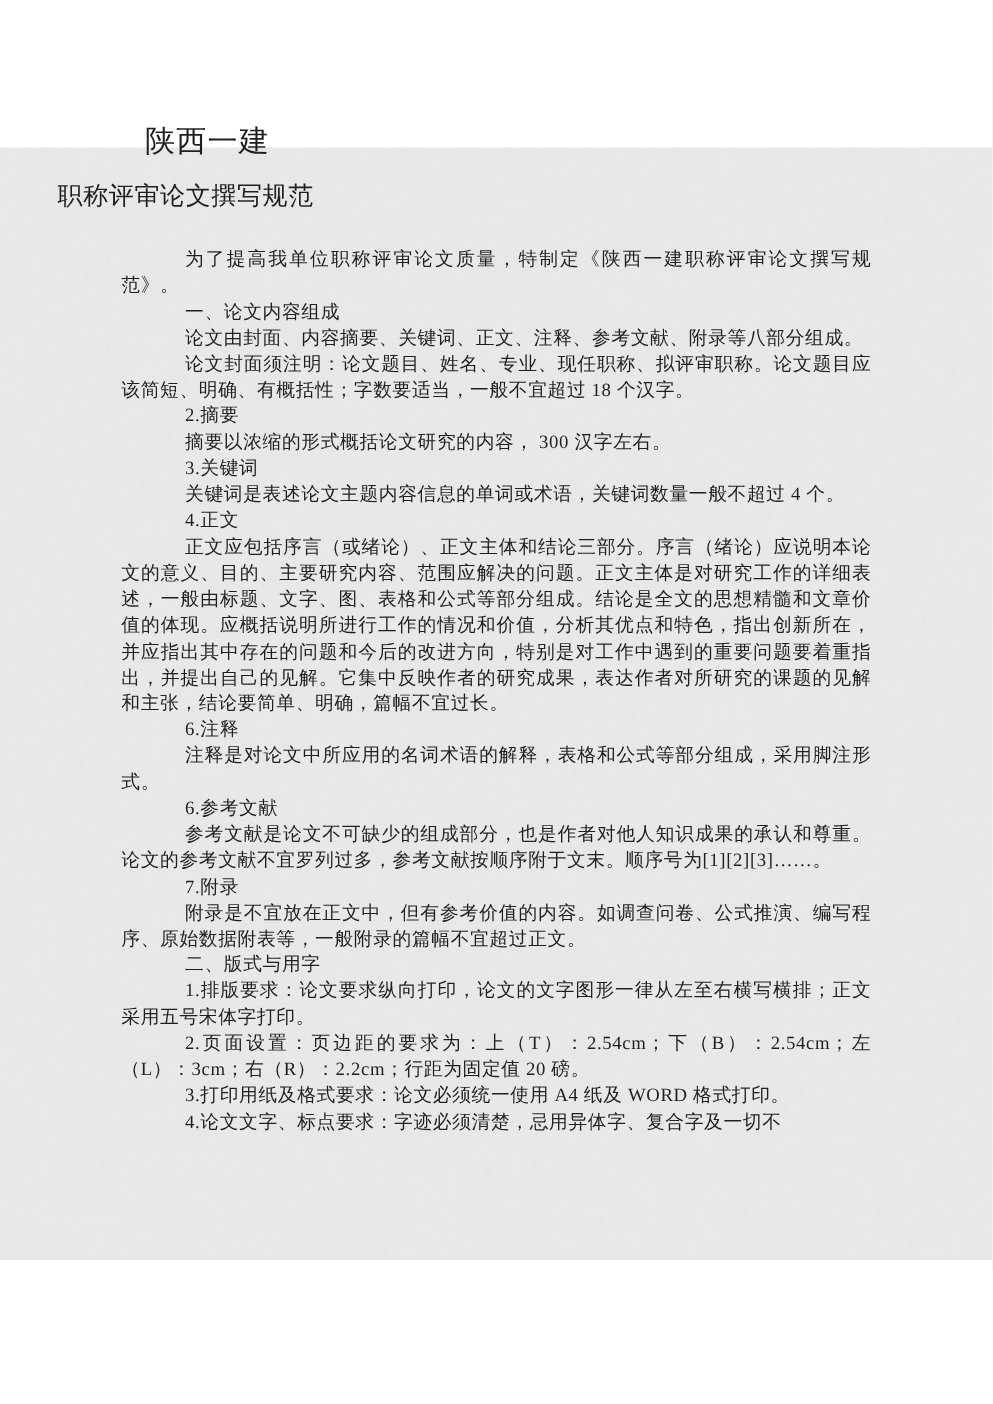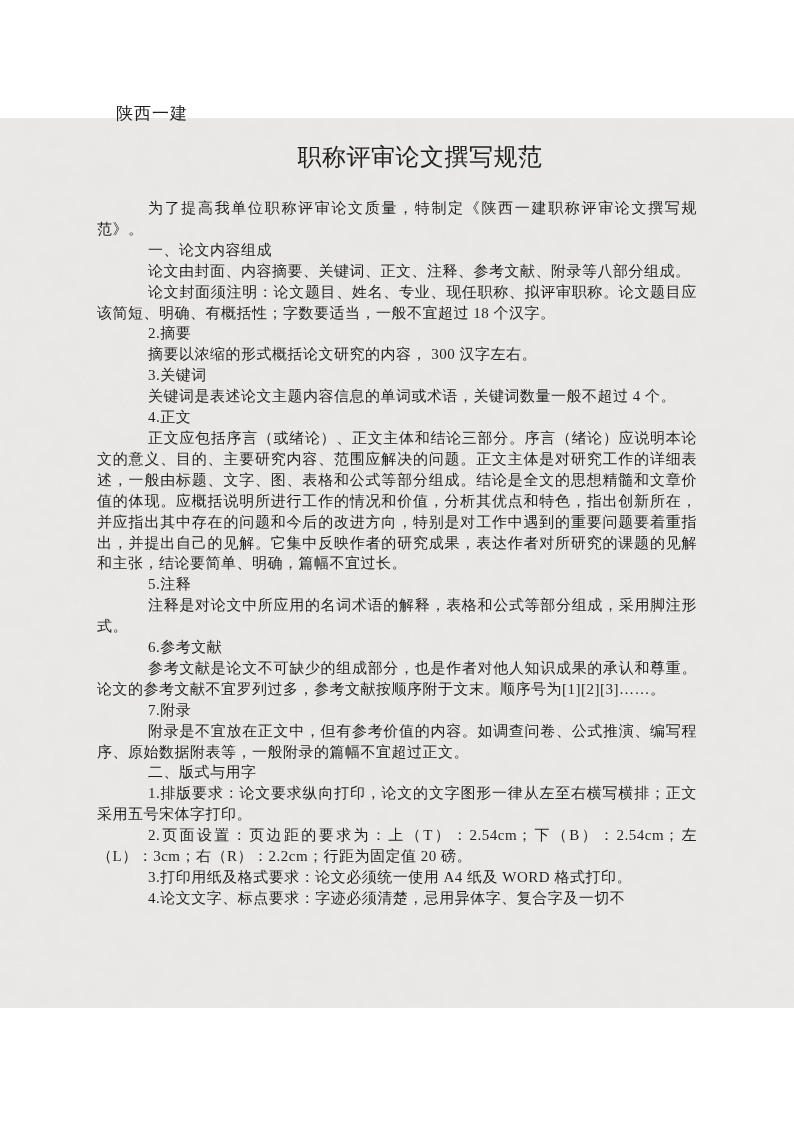--- a/index.html
+++ b/index.html
@@ -14,31 +14,30 @@
   .paper-texture {
     position: absolute;
     left: 0; top: 118px;
     width: 794px; height: 890px;
     background: #edecea;
   }
   .paper-texture svg { display: block; width: 794px; height: 890px; }
   .doc-header {
     position: absolute;
     left: 116px; top: 100px;
-    font-size: 17px;
+    font-size: 24px;
     line-height: 28px;
     letter-spacing: 1px;
     white-space: nowrap;
   }
   .doc-title {
     position: absolute;
     left: 0; right: 0; top: 142px;
-    text-align: center;
     text-indent: 46px;
-    font-size: 24px;
+    font-size: 20px;
     line-height: 30px;
     letter-spacing: 0.5px;
     white-space: nowrap;
   }
   .doc-body {
     position: absolute;
     left: 97px; top: 198px;
     width: 600px;
     font-size: 15px;
     line-height: 20.9px;
@@ -77,21 +76,21 @@
   <p>为了提高我单位职称评审论文质量，特制定《陕西一建职称评审论文撰写规范》。</p>
   <p>一、论文内容组成</p>
   <p>论文由封面、内容摘要、关键词、正文、注释、参考文献、附录等八部分组成。</p>
   <p>论文封面须注明：论文题目、姓名、专业、现任职称、拟评审职称。论文题目应该简短、明确、有概括性；字数要适当，一般不宜超过 18 个汉字。</p>
   <p>2.摘要</p>
   <p>摘要以浓缩的形式概括论文研究的内容， 300 汉字左右。</p>
   <p>3.关键词</p>
   <p>关键词是表述论文主题内容信息的单词或术语，关键词数量一般不超过 4 个。</p>
   <p>4.正文</p>
   <p>正文应包括序言（或绪论）、正文主体和结论三部分。序言（绪论）应说明本论文的意义、目的、主要研究内容、范围应解决的问题。正文主体是对研究工作的详细表述，一般由标题、文字、图、表格和公式等部分组成。结论是全文的思想精髓和文章价值的体现。应概括说明所进行工作的情况和价值，分析其优点和特色，指出创新所在，并应指出其中存在的问题和今后的改进方向，特别是对工作中遇到的重要问题要着重指出，并提出自己的见解。它集中反映作者的研究成果，表达作者对所研究的课题的见解和主张，结论要简单、明确，篇幅不宜过长。</p>
-  <p>5.注释</p>
+  <p>6.注释</p>
   <p>注释是对论文中所应用的名词术语的解释，表格和公式等部分组成，采用脚注形式。</p>
   <p>6.参考文献</p>
   <p>参考文献是论文不可缺少的组成部分，也是作者对他人知识成果的承认和尊重。论文的参考文献不宜罗列过多，参考文献按顺序附于文末。顺序号为[1][2][3]……。</p>
   <p>7.附录</p>
   <p>附录是不宜放在正文中，但有参考价值的内容。如调查问卷、公式推演、编写程序、原始数据附表等，一般附录的篇幅不宜超过正文。</p>
   <p>二、版式与用字</p>
   <p>1.排版要求：论文要求纵向打印，论文的文字图形一律从左至右横写横排；正文采用五号宋体字打印。</p>
   <p>2.页面设置：页边距的要求为：上（T）：2.54cm；下（B）：2.54cm；左（L）：3cm；右（R）：2.2cm；行距为固定值 20 磅。</p>
   <p>3.打印用纸及格式要求：论文必须统一使用 A4 纸及 WORD 格式打印。</p>
   <p>4.论文文字、标点要求：字迹必须清楚，忌用异体字、复合字及一切不</p>

